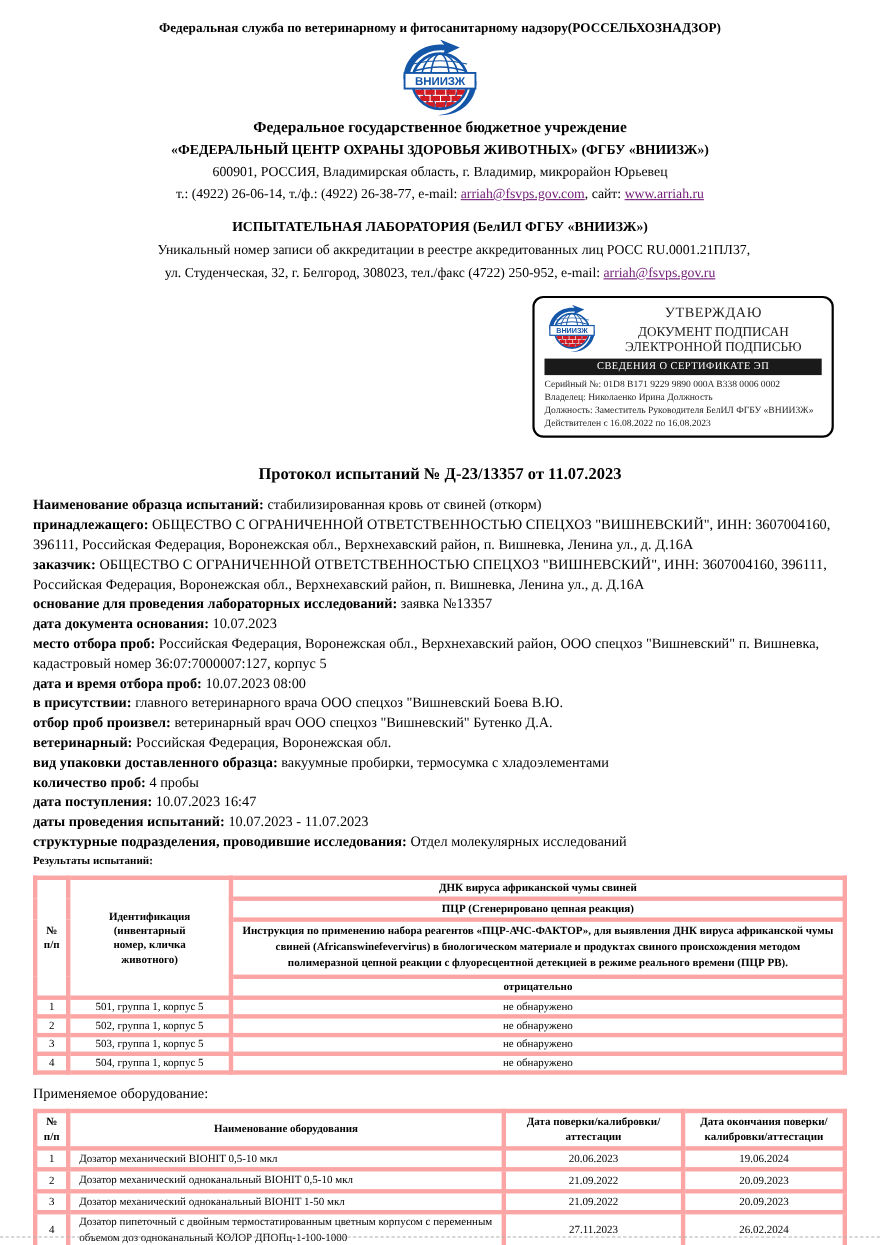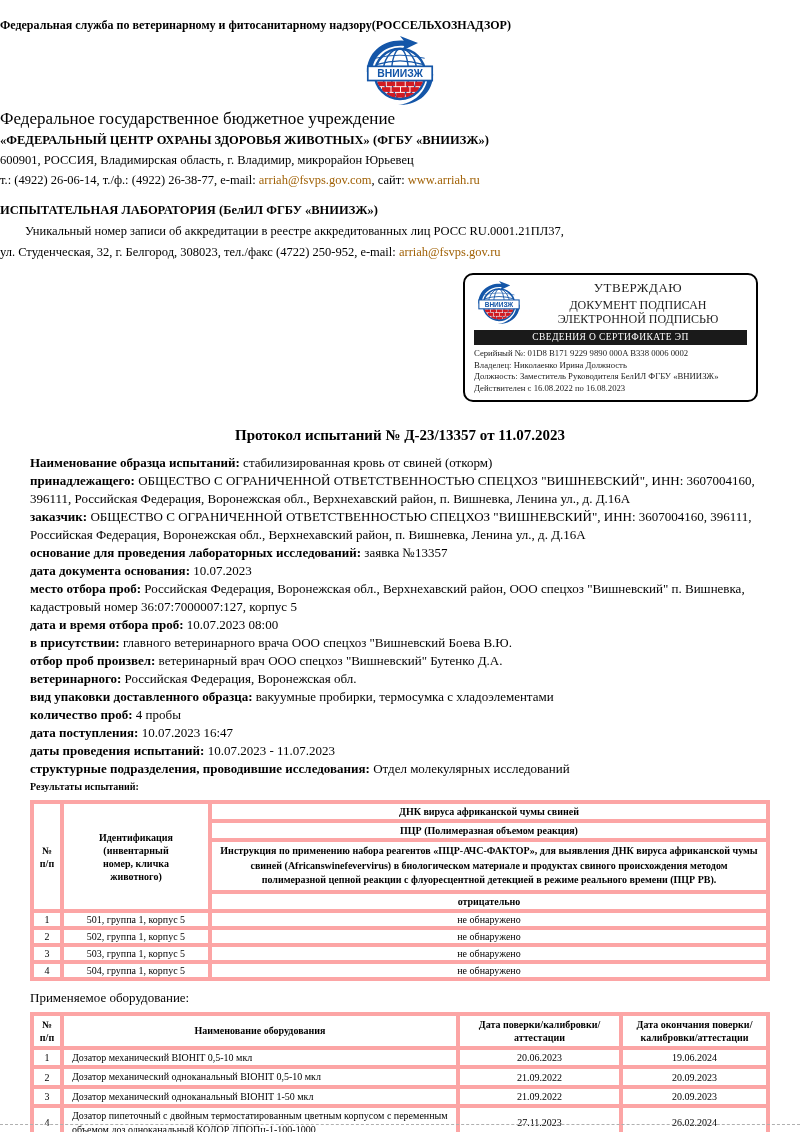--- a/index.html
+++ b/index.html
@@ -5,35 +5,35 @@
   * { box-sizing: border-box; margin: 0; padding: 0; }
   html,body { width: 800px; height: 1132px; }
   body {
     background: #ffffff;
     color: #000;
     font-family: "Liberation Serif", "DejaVu Serif", serif;
     position: relative;
     overflow: hidden;
   }
 
-  .hdr { padding-top: 18px; }
+  .hdr { text-align: center; padding-top: 18px; }
   .hdr-agency { font-size: 12px; font-weight: bold; }
   .logo-main { width: 82px; height: 72px; margin: 3px auto 1px; display: block; }
-  .inst-type  { font-size: 17px; font-weight: normal; margin-top: 1px; }
+  .inst-type  { font-size: 14px; font-weight: bold; margin-top: 1px; }
   .inst-name  { font-size: 12.5px; font-weight: bold; margin-top: 4px; }
   .inst-addr  { font-size: 12.5px; margin-top: 5px; }
   .inst-contacts { font-size: 12.5px; margin-top: 5px; }
   .lab-name { font-size: 12.5px; font-weight: bold; margin-top: 15px; }
   .lab-accr { font-size: 12.5px; margin-top: 6px; margin-left: 25px; }
   .lab-addr { font-size: 12.5px; margin-top: 6px; }
-  a.link { color: #a16207; cursor: pointer; }
+  a.link { color: #701a75; text-decoration: underline; cursor: pointer; }
 
   .stamp-wrap { display: flex; justify-content: flex-end; padding-right: 42px; margin-top: 13px; }
   .stamp {
-    width: 295px; border: 2.5px solid #000; border-radius: 10px;
+    width: 274px; border: 2.5px solid #000; border-radius: 10px;
     padding: 5px 9px 6px; color: #1c1c1c; background: #fff;
   }
   .stamp-top { display: flex; align-items: center; gap: 5px; }
   .stamp-logo { width: 50px; height: 45px; flex: 0 0 auto; }
   .stamp-head { flex: 1; text-align: center; }
   .approve { font-size: 13px; letter-spacing: .5px; margin-bottom: 2px; }
   .signed  { font-size: 12px; line-height: 1.18; }
   .cert-bar { background: #1a1a1a; color: #fff; font-size: 9.5px; text-align: center; padding: 2px 0 3px; margin: 4px 0 3px; letter-spacing: .4px; }
   .stamp-line { font-size: 8.7px; line-height: 1.32; white-space: nowrap; font-family: Liberation Serif, serif; }
 
@@ -158,21 +158,21 @@
     <div class="field"><span class="fl">дата документа основания:</span> <span class="fv">10.07.2023</span></div>
 
     <div class="field"><span class="fl">место отбора проб:</span> <span class="fv">Российская Федерация, Воронежская обл., Верхнехавский район, ООО спецхоз "Вишневский" п. Вишневка, кадастровый номер 36:07:7000007:127, корпус 5</span></div>
 
     <div class="field"><span class="fl">дата и время отбора проб:</span> <span class="fv">10.07.2023 08:00</span></div>
 
     <div class="field"><span class="fl">в присутствии:</span> <span class="fv">главного ветеринарного врача ООО спецхоз "Вишневский Боева В.Ю.</span></div>
 
     <div class="field"><span class="fl">отбор проб произвел:</span> <span class="fv">ветеринарный врач ООО спецхоз "Вишневский" Бутенко Д.А.</span></div>
 
-    <div class="field"><span class="fl">ветеринарного:</span> <span class="fv">Российская Федерация, Воронежская обл.</span></div>
+    <div class="field"><span class="fl">ветеринарный:</span> <span class="fv">Российская Федерация, Воронежская обл.</span></div>
 
     <div class="field"><span class="fl">вид упаковки доставленного образца:</span> <span class="fv">вакуумные пробирки, термосумка с хладоэлементами</span></div>
 
     <div class="field"><span class="fl">количество проб:</span> <span class="fv">4 пробы</span></div>
 
     <div class="field"><span class="fl">дата поступления:</span> <span class="fv">10.07.2023 16:47</span></div>
 
     <div class="field"><span class="fl">даты проведения испытаний:</span> <span class="fv">10.07.2023 - 11.07.2023</span></div>
 
     <div class="field"><span class="fl">структурные подразделения, проводившие исследования:</span> <span class="fv">Отдел молекулярных исследований</span></div>
@@ -185,21 +185,21 @@
       <col style="width:148px">
       <col>
     </colgroup>
   <tbody>
     <tr>
       <td rowspan="4" class="hd">№ п/п</td>
       <td rowspan="4" class="hd" style="padding:2px 24px">Идентификация (инвентарный номер, кличка животного)</td>
       <td class="hd">ДНК вируса африканской чумы свиней</td>
     </tr>
     <tr>
-      <td class="hd">ПЦР (Полимеразная объемом реакция)</td>
+      <td class="hd">ПЦР (Сгенерировано цепная реакция)</td>
     </tr>
     <tr>
       <td class="hd instr">Инструкция по применению набора реагентов «ПЦР-АЧС-ФАКТОР», для выявления ДНК вируса африканской чумы свиней (Africanswinefevervirus) в биологическом материале и продуктах свиного происхождения методом полимеразной цепной реакции с флуоресцентной детекцией в режиме реального времени (ПЦР РВ).</td>
     </tr>
     <tr>
       <td class="hd">отрицательно</td>
     </tr>
   </tbody>
   <tbody>
 

